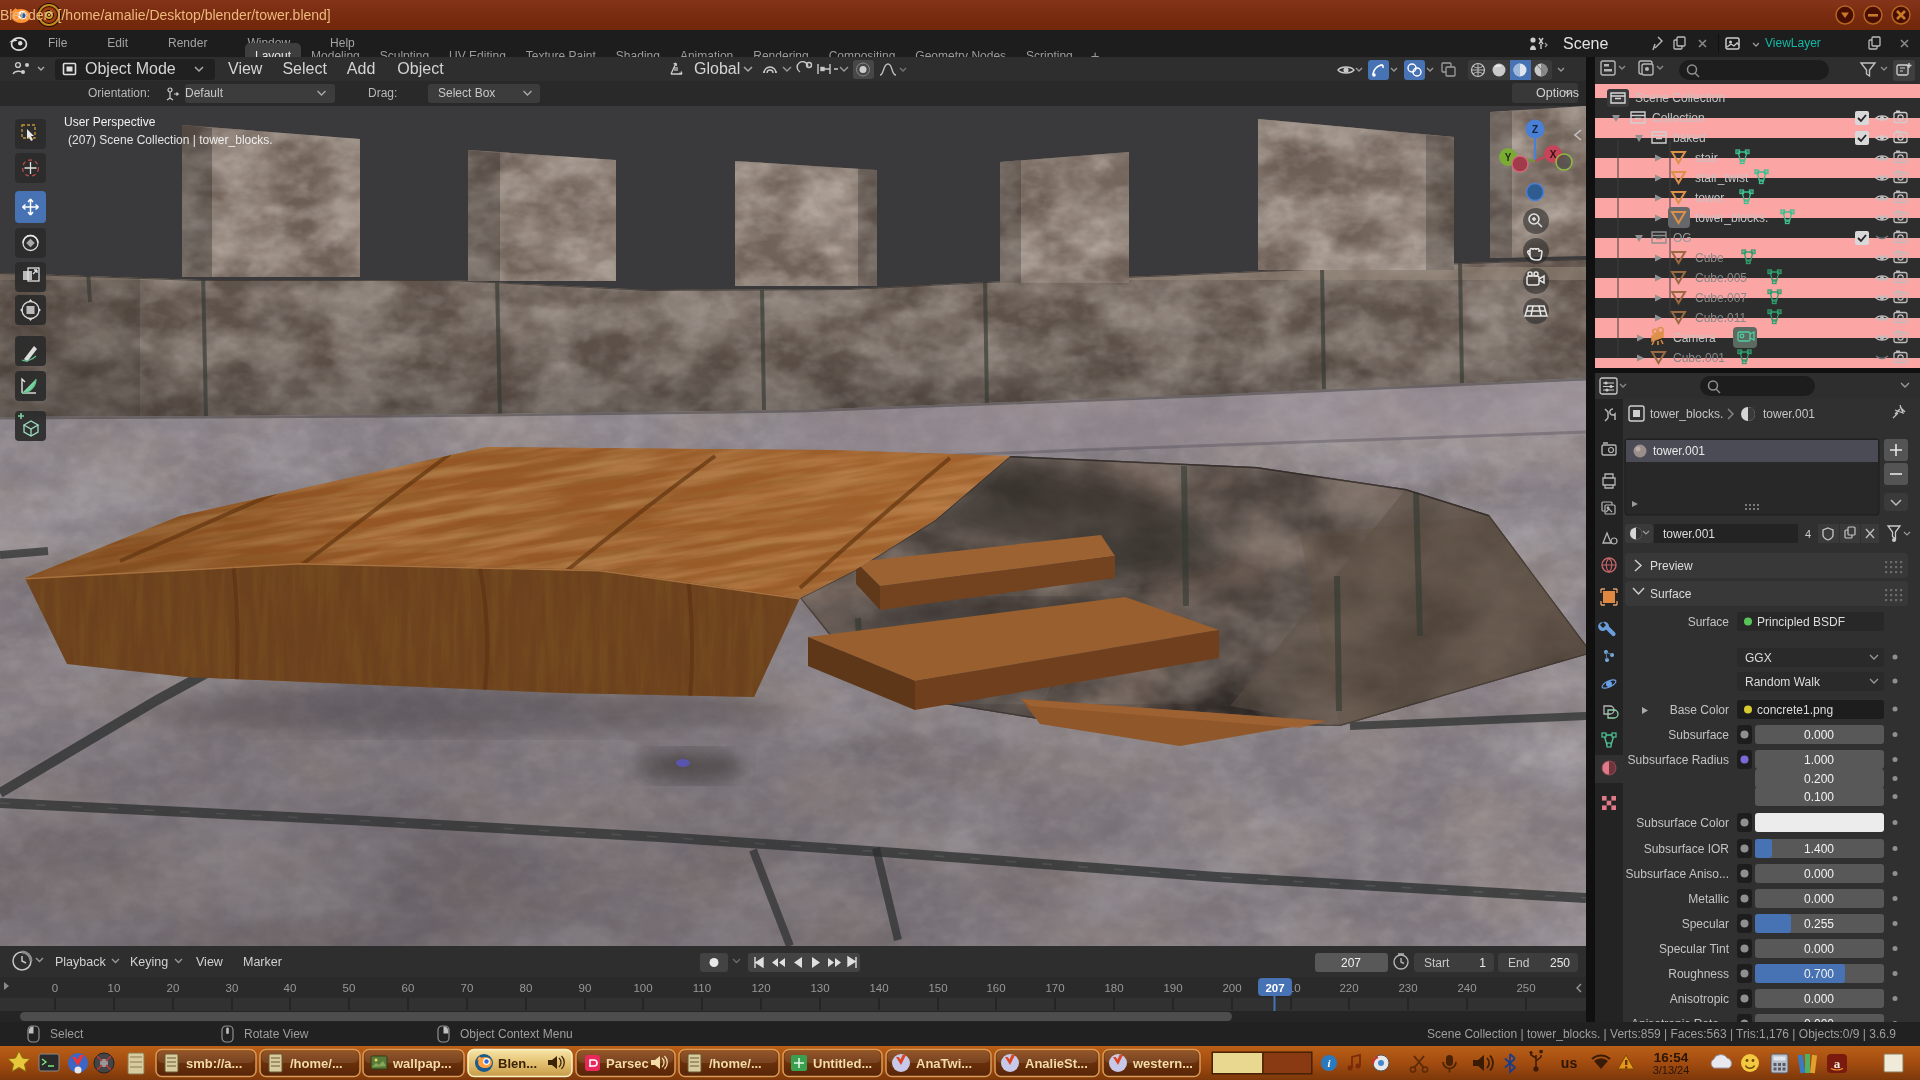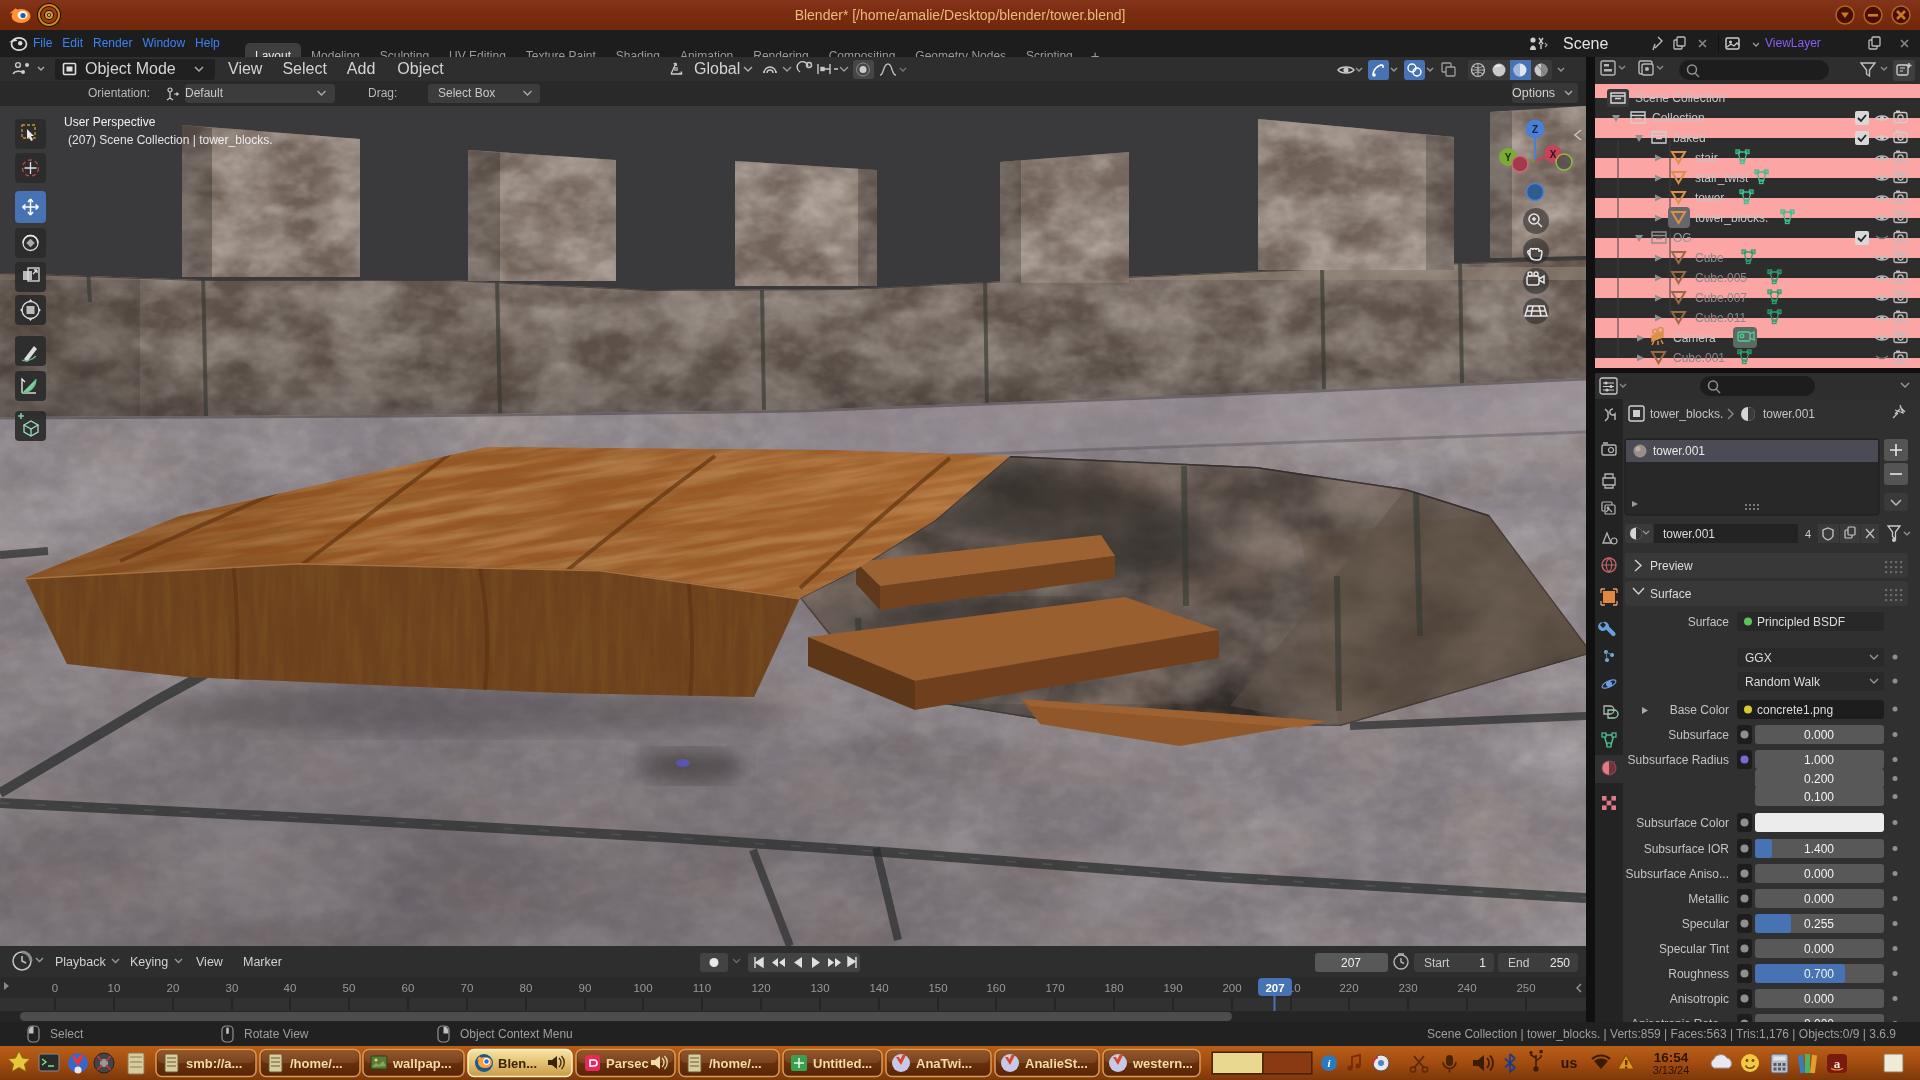--- a/index.html
+++ b/index.html
@@ -6,40 +6,40 @@
 #title{left:0;top:0;width:1920px;height:30px;background:linear-gradient(#84341a,#7b2d11 40%,#712709)}
 #menu{left:0;top:30px;width:1920px;height:27px;background:#1d1d1d;color:#d0d0d0;font-size:12px}
 #vhead{left:0;top:57px;width:1586px;height:24px;background:#2e2e2e}
 #vtool{left:0;top:81px;width:1586px;height:25px;background:#292929}
 #viewport{left:0;top:106px;width:1586px;height:840px;background:#3a3a3c;overflow:hidden}
 #outliner{left:1595px;top:57px;width:325px;height:311px;background:#fca5a5}
 #props{left:1595px;top:373px;width:325px;height:649px;background:#303030;overflow:hidden}
 #timeline{left:0;top:946px;width:1586px;height:76px;background:#2b2b2b}
 #status{left:0;top:1022px;width:1920px;height:24px;background:#212121}
 #taskbar{left:0;top:1046px;width:1920px;height:34px;background:linear-gradient(#b35c18,#a04c10 55%,#7e3a0c)}
-.mi{display:inline-block;vertical-align:top;line-height:27px;margin:0 5px;color:#3b82f6}
+.mi{display:inline-block;vertical-align:top;line-height:27px;margin:0 20px;color:#a3a3a3}
 .tab{display:inline-block;vertical-align:top;line-height:25px;margin:12px 0;padding:1px 10px 0;color:#9b9b9b}
 .tab.act{background:#3e3e3e;color:#e8e8e8;border-radius:5px 5px 0 0}
 </style></head>
 <body>
 <div class="abs" id="title">
  <svg class="abs" style="left:8px;top:4px" width="24" height="22" viewBox="0 0 24 22">
   <ellipse cx="13" cy="12" rx="9.5" ry="7" fill="#ff9333"></ellipse>
   <ellipse cx="14.5" cy="11" rx="5" ry="4.2" fill="#f4f4f4"></ellipse>
   <circle cx="15" cy="11.5" r="2.6" fill="#1e5fa8"></circle>
   <path d="M1.5 9.5 L12 7.5 L7.5 4.2 Z" fill="#ff9333"></path>
  </svg>
  <svg class="abs" style="left:36px;top:2px" width="26" height="26" viewBox="0 0 26 26">
   <circle cx="13" cy="13" r="12" fill="#1a0c04"></circle>
   <circle cx="13" cy="13" r="10" fill="none" stroke="#c8891c" stroke-width="2"></circle>
   <circle cx="13" cy="13" r="6.5" fill="none" stroke="#a33b10" stroke-width="3"></circle>
   <circle cx="13" cy="13" r="3" fill="none" stroke="#d0a030" stroke-width="2"></circle>
   <circle cx="13" cy="13" r="1.2" fill="#e8b050"></circle>
  </svg>
- <div class="abs" style="left:0;top:0;width:1920px;height:30px;text-align:center;line-height:30px;color:#edb97e;font-size:14px">Blender* [/home/amalie/Desktop/blender/tower.blend]</div>
+ <div class="abs" style="left:0;top:0;width:1920px;height:30px;line-height:30px;color:#edb97e;font-size:14px">Blender* [/home/amalie/Desktop/blender/tower.blend]</div>
  <svg class="abs" style="left:1835px;top:5px" width="80" height="20" viewBox="0 0 80 20">
   <g>
         <circle cx="10" cy="10" r="9" fill="#490e02" stroke="#b4651f" stroke-width="1.5"></circle>
         <path d="M6 7.5 L14 7.5 L10 13 Z" fill="#c87a28"></path>
       </g>
   <g>
         <circle cx="38" cy="10" r="9" fill="#490e02" stroke="#b4651f" stroke-width="1.5"></circle>
         <rect x="33" y="9" width="10" height="2.6" fill="#c87a28"></rect>
       </g>
   <g>
@@ -70,21 +70,21 @@
       <rect x="25" y="1" width="8" height="9" rx="1" fill="#1d1d1d" stroke="#bbb" stroke-width="1.3"></rect>
   <path d="M47 4 l7 7 M54 4 l-7 7" stroke="#888" stroke-width="1.6"></path>
  </svg>
  <div class="abs" style="left:1718px;top:4px;width:1px;height:19px;background:#111"></div>
  <svg class="abs" style="left:1725px;top:5px" width="34" height="17" viewBox="0 0 34 17">
   <rect x="1" y="3" width="13" height="11" rx="1.5" fill="none" stroke="#ccc" stroke-width="1.5"></rect>
   <circle cx="5.5" cy="7" r="1.5" fill="#ccc"></circle>
       <path d="M2 12 l4 -3 3 2 3 -3 2 2" stroke="#ccc" stroke-width="1.3" fill="none"></path>
   <path d="M28 8 l3 3 3 -3" fill="none" stroke="#999" stroke-width="1.3"></path>
  </svg>
- <div class="abs" style="left:1765px;top:0;line-height:27px;font-size:12px;color:#8b5cf6">ViewLayer</div>
+ <div class="abs" style="left:1765px;top:0;line-height:27px;font-size:12px;color:#14b8a6">ViewLayer</div>
  <svg class="abs" style="left:1868px;top:6px" width="48" height="15" viewBox="0 0 48 15">
   <rect x="1" y="4" width="8" height="9" rx="1" fill="none" stroke="#bbb" stroke-width="1.3"></rect>
       <rect x="4" y="1" width="8" height="9" rx="1" fill="#1d1d1d" stroke="#bbb" stroke-width="1.3"></rect>
   <path d="M33 4 l7 7 M40 4 l-7 7" stroke="#888" stroke-width="1.6"></path>
  </svg>
 </div>
 <div class="abs" id="vhead" style="color:#d4d4d4;font-size:16px">
  <svg class="abs" style="left:10px;top:4px" width="38" height="16" viewBox="0 0 38 16">
   <circle cx="8" cy="4" r="2.4" fill="none" stroke="#ccc" stroke-width="1.4"></circle>
   <circle cx="17" cy="4" r="2" fill="#ccc"></circle>
@@ -167,21 +167,21 @@
       <circle cx="7" cy="4" r="2" fill="none" stroke="#ccc" stroke-width="1.2"></circle>
       <path d="M7 6 v6 M7 12 l-3 2 M7 12 l3 2 M11 8 h4 l-1.5 -1.5 M15 8 l-1.5 1.5" stroke="#ccc" stroke-width="1.2" fill="none"></path>
     </svg>
  <div class="abs" style="left:185px;top:3px;width:150px;height:19px;background:#3c3c3c;border-radius:3px;line-height:19px;">Default<svg style="position:absolute;right:8px;top:6px" width="11" height="8">
         <path d="M1.5 1 l4 4 4 -4" fill="none" stroke="#aaa" stroke-width="1.4"></path>
       </svg></div>
  <div class="abs" style="left:368px;top:0;line-height:25px;color:#b8b8b8">Drag:</div>
  <div class="abs" style="left:428px;top:3px;width:112px;height:19px;background:#3c3c3c;border-radius:3px;line-height:19px;padding-left:10px">Select Box<svg style="position:absolute;right:7px;top:6px" width="11" height="8">
         <path d="M1.5 1 l4 4 4 -4" fill="none" stroke="#aaa" stroke-width="1.4"></path>
       </svg></div>
- <div class="abs" style="left:1512px;top:2px;width:66px;height:20px;background:#383838;border-radius:3px;line-height:20px;padding-left:0;color:#d0d0d0;font-size:12.5px">Options<svg style="position:absolute;right:4px;top:7px" width="10" height="7">
+ <div class="abs" style="left:1512px;top:2px;width:66px;height:20px;background:#383838;border-radius:3px;line-height:20px;padding-left:24px;color:#d0d0d0;font-size:12.5px">Options<svg style="position:absolute;right:4px;top:7px" width="10" height="7">
         <path d="M1 1 l3.5 3.5 3.5 -3.5" fill="none" stroke="#aaa" stroke-width="1.3"></path>
       </svg></div>
 </div>
 <div class="abs" id="viewport">
 <svg width="1586" height="840" viewBox="0 0 1586 840">
 <defs>
  <filter id="fDark" x="0%" y="0%" width="100%" height="100%">
   <feTurbulence type="fractalNoise" baseFrequency="0.011 0.017" numOctaves="4" seed="7"></feTurbulence>
   <feColorMatrix type="matrix" values="0 0 0 0 0.15  0 0 0 0 0.11  0 0 0 0 0.09  0 2.4 0 0 -0.7"></feColorMatrix>
  </filter>

